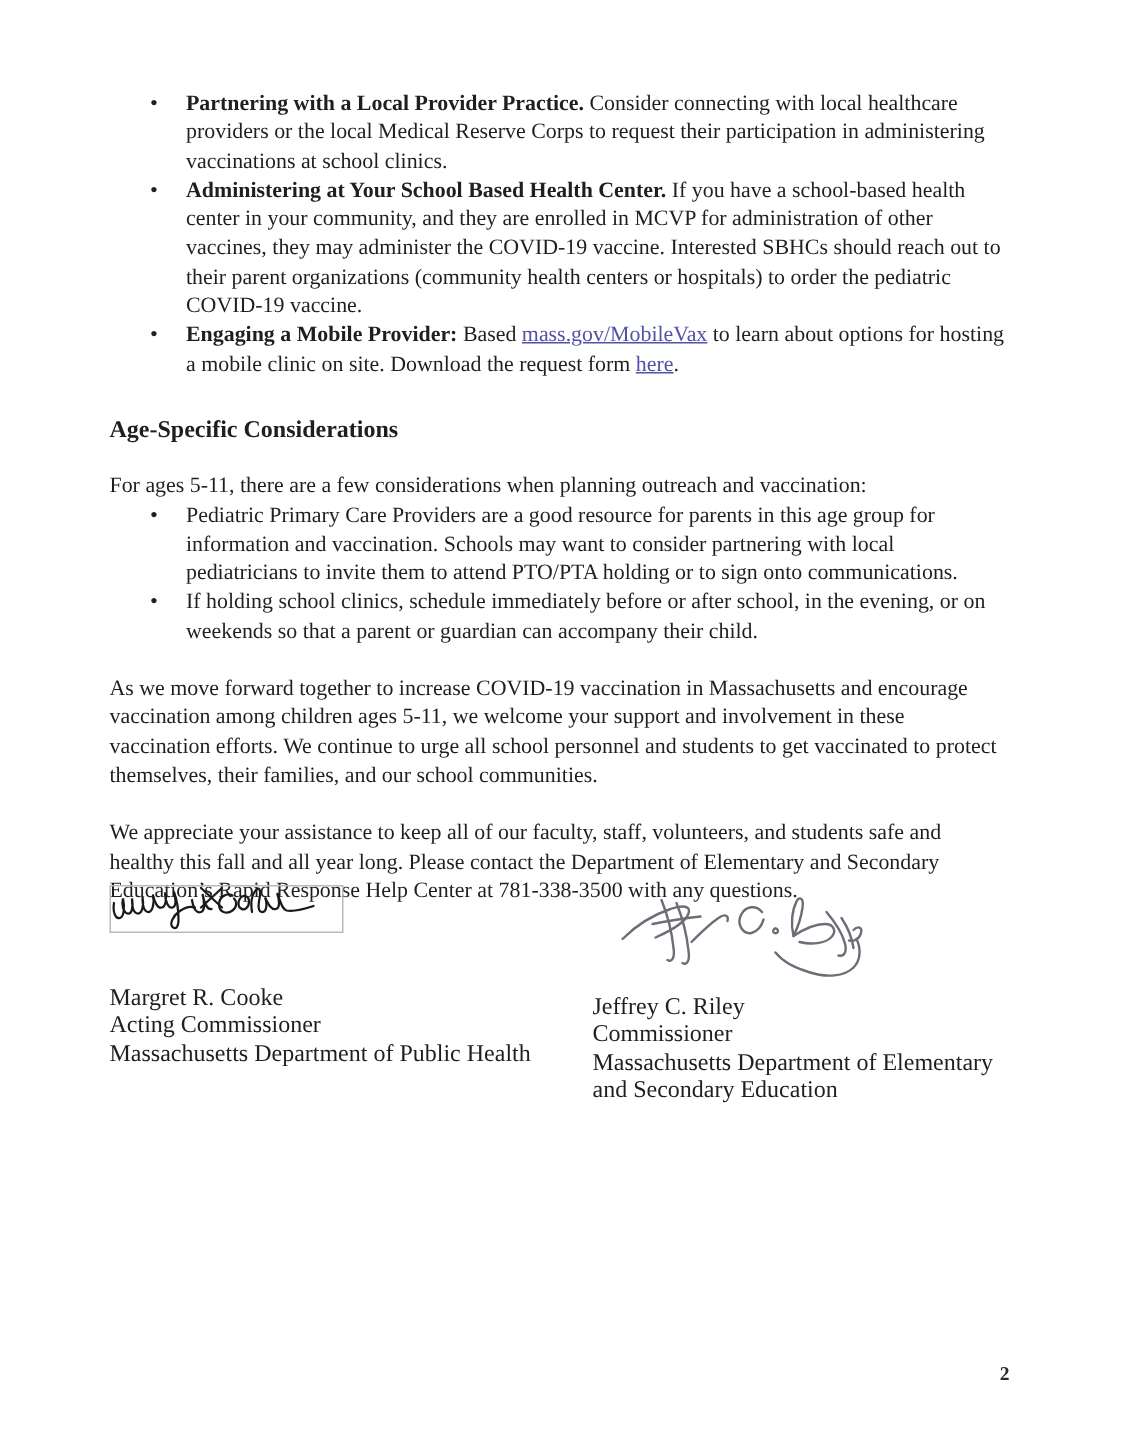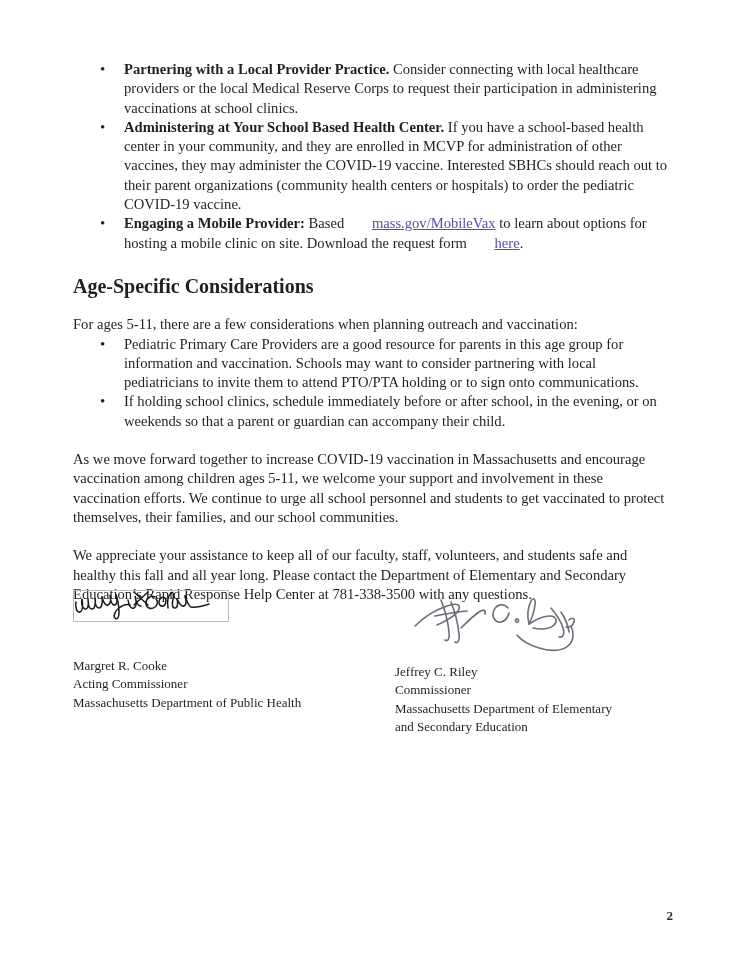--- a/index.html
+++ b/index.html
@@ -59,29 +59,28 @@
     width: 10px;
     font-size: 15px;
     line-height: 19.3px;
     text-align: left;
   }
 
   .lead-in { font-weight: bold; font-family: Liberation Serif, serif; }
 
   .section-heading {
     font-weight: bold;
-    font-size: 20px;
+    font-size: 16px;
     line-height: 19.3px;
   }
 
   a.doclink,
   .doclink {
     color: #5350a8;
     text-decoration: underline;
-    margin-left: 24px;
   }
   .gap-md { height: 19px; }
   .gap-lg { height: 24px; }
 
   
   .sig-area {
     position: absolute;
     left: 73px;
     top: 588px;
     width: 620px;
@@ -120,21 +119,21 @@
     top: -9px;
   }
 
   .sig-svg-right {
     position: absolute;
     left: 18px;
     top: 2px;
   }
 
   .sig-names {
-    font-size: 13px;
+    font-size: 16px;
     line-height: 18.4px;
   }
 
   .sig-col.left  .sig-names { margin-top: 35px; }
   .sig-col.right .sig-names { margin-top: 3px; }
 
   
   .page-number {
     position: absolute;
     left: 0;

